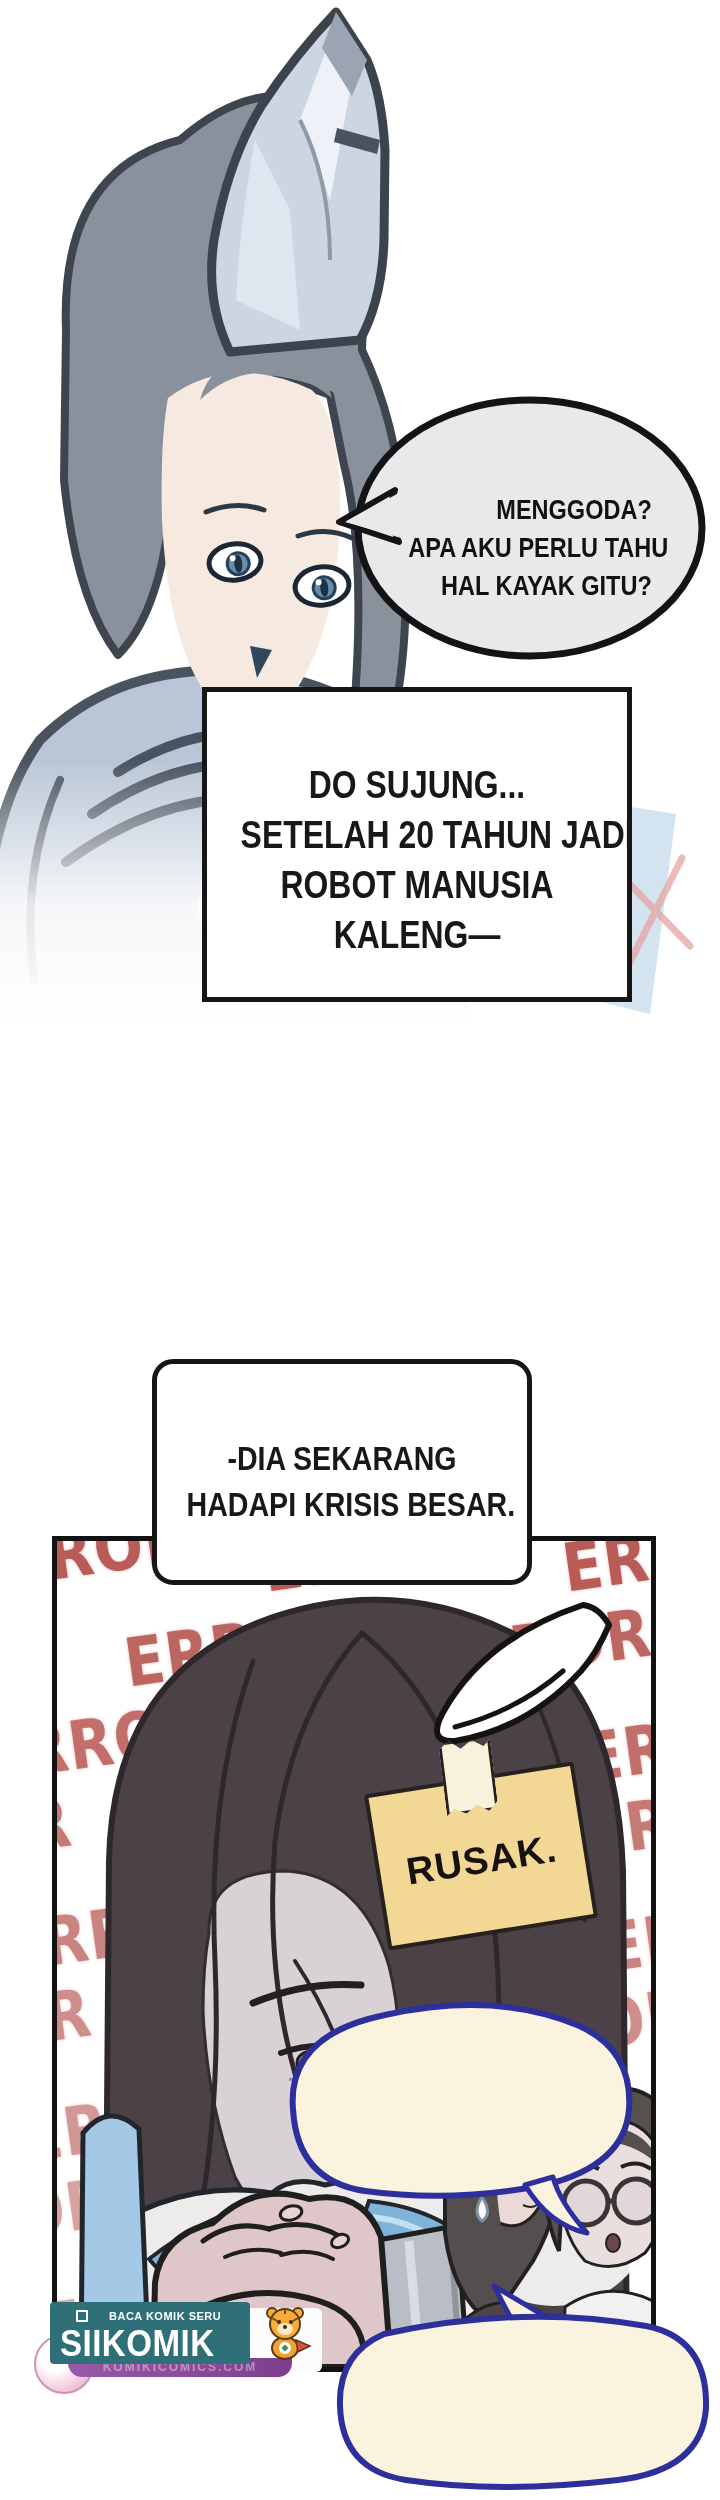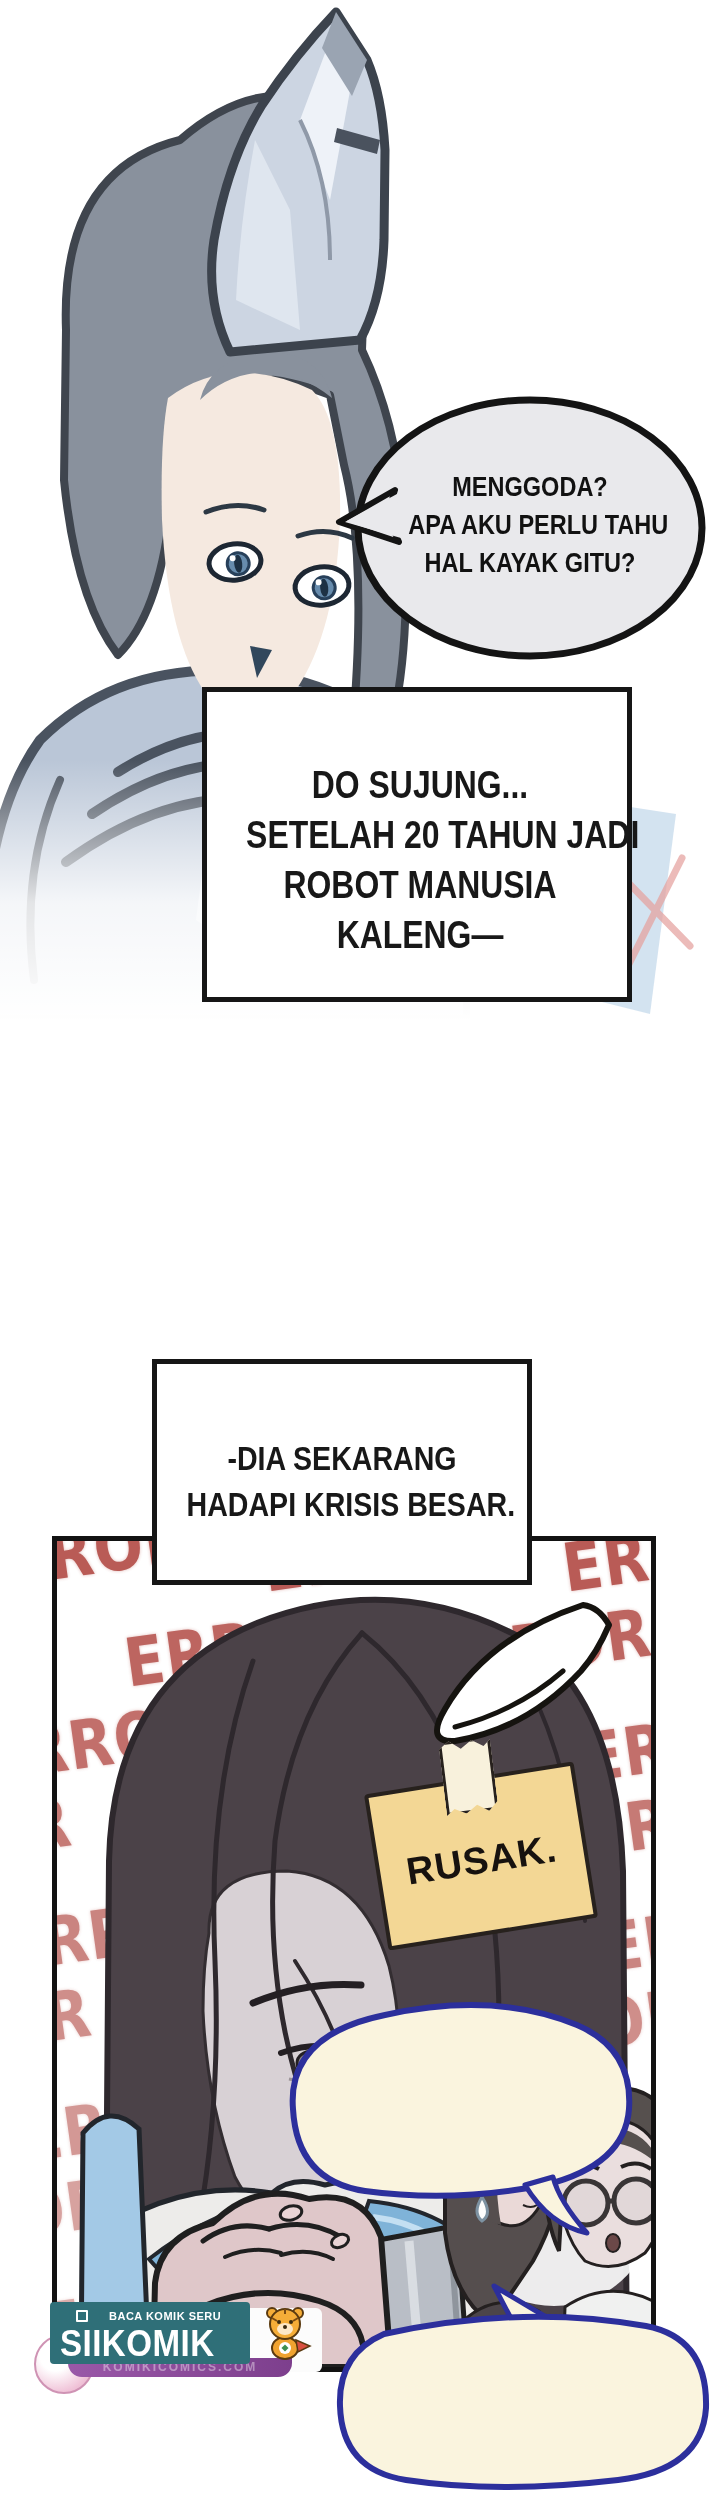--- a/index.html
+++ b/index.html
@@ -4,21 +4,21 @@
 <style>
   html,body{margin:0;padding:0;background:#ffffff;}
   .page{position:relative;width:720px;height:2500px;background:#ffffff;overflow:hidden;
         font-family:"Liberation Sans",sans-serif;}
   
   .nbox{position:absolute;background:#ffffff;border:5px solid #161616;box-sizing:border-box;z-index:6;}
   .nbox .txt{width:100%;text-align:center;font-weight:bold;color:#181818;}
   .cond{transform:scaleX(.84);transform-origin:center;}
   .ln{white-space:nowrap;}
   
-  .btxt{position:absolute;text-align:center;font-weight:bold;z-index:7;}
+  .btxt{position:absolute;text-align:right;font-weight:bold;z-index:7;margin-top:23px;}
   
   .panel{position:absolute;left:52px;top:1536px;width:604px;height:836px;background:#ffffff;
          border:5px solid #121212;box-sizing:border-box;overflow:hidden;z-index:2;}
   #error-layer{position:absolute;left:0;top:0;width:100%;height:100%;z-index:1;}
   .error-word{position:absolute;font-family:"DejaVu Sans",sans-serif;font-weight:800;font-size:58px;
         color:#b0453f;letter-spacing:1px;transform:rotate(-8deg) scale(1,1.15);white-space:nowrap;
         text-shadow:0 0 3px rgba(176,69,63,.45);}
   .char-svg{position:absolute;left:0;top:0;z-index:2;}
   
   .note{position:absolute;left:318px;top:236px;width:204px;height:150px;background:#f3d795;
@@ -121,30 +121,30 @@
     <path d="M62,104 L10,132 L66,148" fill="#e9e9ec" stroke="none"></path>
   </svg>
   <div class="btxt" style="left:385px;top:468px;width:290px;font-size:28px;color:#111111;line-height:1.35;">
     <div class="cond">
         <div class="ln">MENGGODA?</div>
     <div class="ln">APA AKU PERLU TAHU</div>
     <div class="ln">HAL KAYAK GITU?</div>
       </div>
   </div>
 
-  <div class="nbox" style="left:202px;top:687px;width:430px;height:315px;padding-left:6px;">
+  <div class="nbox" style="left:202px;top:687px;width:430px;height:315px;">
     <div class="txt cond" style="padding-top:68px;font-size:38px;line-height:1.32;">
       <div class="ln">DO SUJUNG...</div>
       <div class="ln">SETELAH 20 TAHUN JADI</div>
       <div class="ln">ROBOT MANUSIA</div>
       <div class="ln">KALENG—</div>
     </div>
   </div>
 
-  <div class="nbox" style="left:152px;top:1359px;width:380px;height:226px;">
+  <div class="nbox" style="left:152px;top:1359px;width:380px;height:226px;border-radius:21px;">
     <div class="txt cond" style="padding-top:72px;font-size:34px;line-height:1.35;">
       <div class="ln">-DIA SEKARANG</div>
       <div class="ln">HADAPI KRISIS BESAR.</div>
     </div>
   </div>
 
   <div class="panel">
     <div id="error-layer">
         <span class="error-word" style="left: -95px; top: -22px; opacity: 0.88; color: rgb(176, 69, 63);">ERROR</span>
         <span class="error-word" style="left: 205px; top: -22px; opacity: 0.88; color: rgb(176, 69, 63);">ERROR</span>

